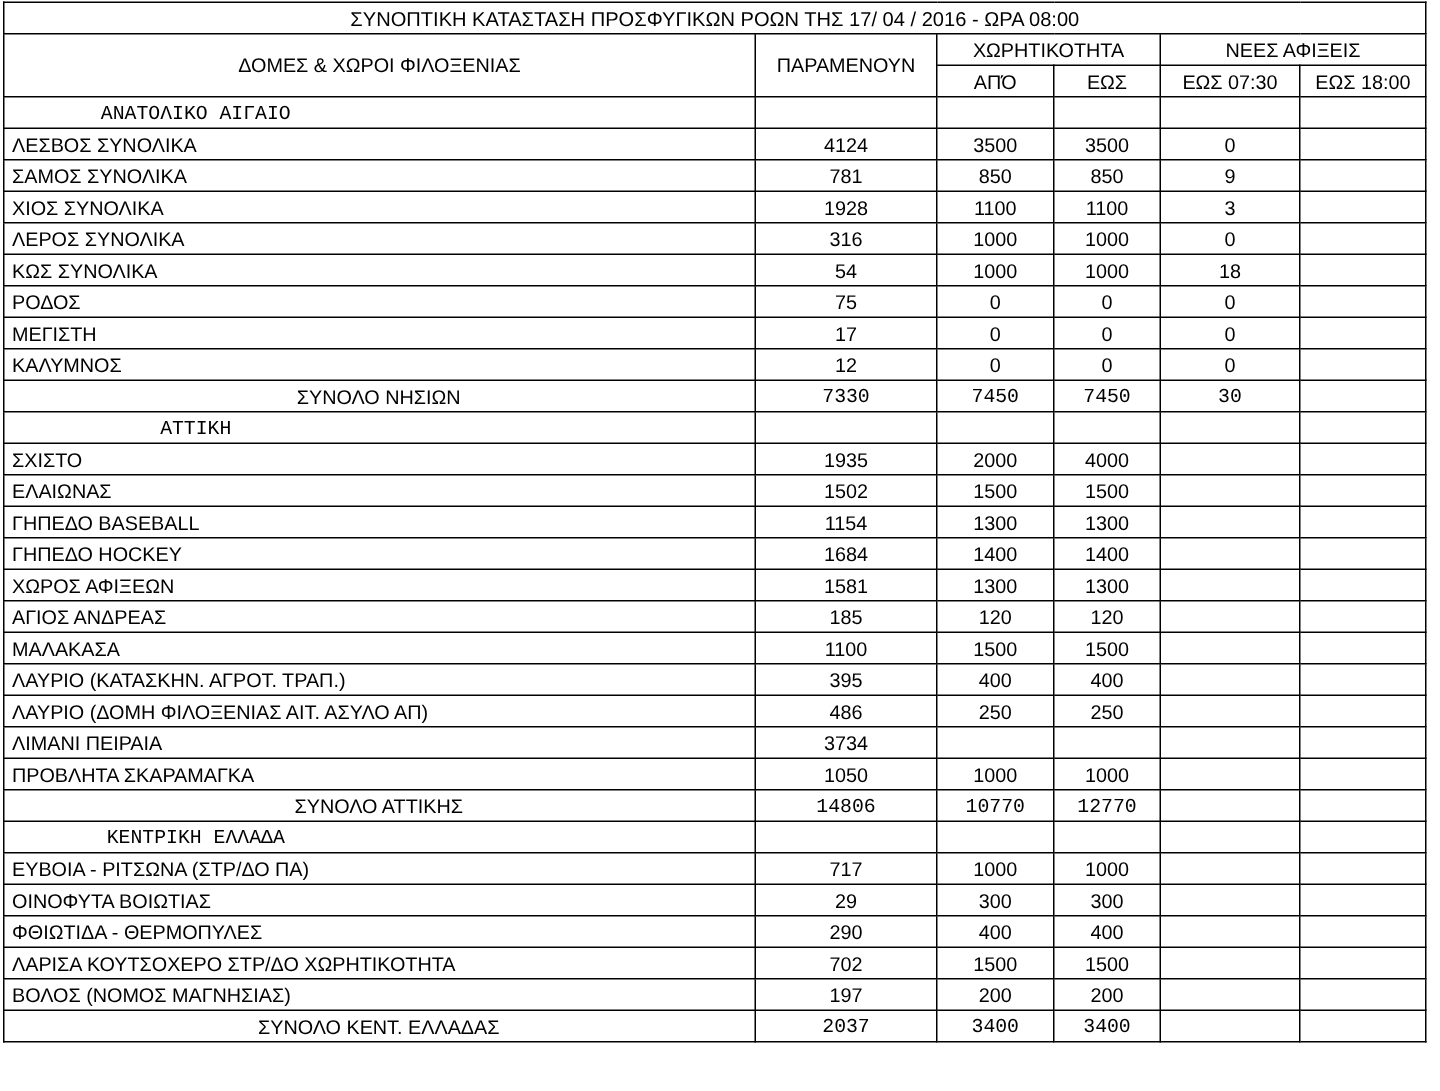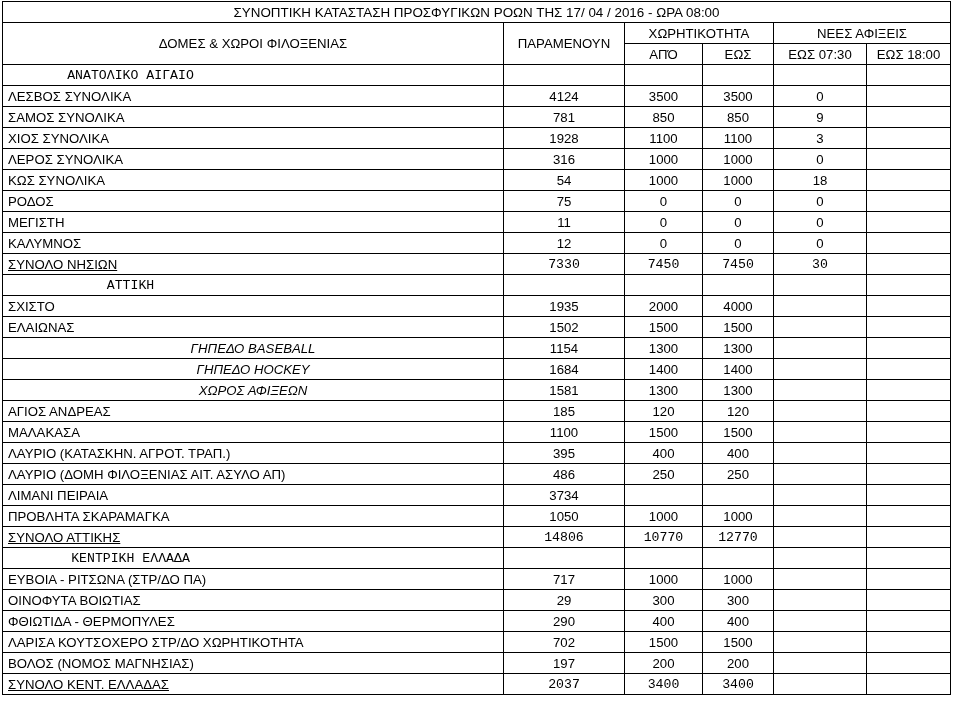--- a/index.html
+++ b/index.html
@@ -95,34 +95,31 @@
   }
 
   
   .data td.name {
     text-align: left;
   }
   .data td.num {
     text-align: center;
   }
   .data.italic td.name {
-    font-style: italic;
-    text-align: center;
   }
 
   
   .total td {
     font-weight: bold;
     border-top: 2px solid #6e6e6e;
     border-bottom: 2px solid #6e6e6e;
   }
   .total td.name {
-    text-align: left;
+    text-align: center;
     padding-right: 6px;
-    text-decoration: underline;
   }
   .total td.num {
     text-align: center;
     font-family: Liberation Mono, monospace;
   }
 </style>
 </head>
 <body>
 
 <div id="sheet">
@@ -203,21 +200,21 @@
         <tr class="data">
           <td class="name">ΡΟΔΟΣ</td>
           <td class="num">75</td>
           <td class="num">0</td>
           <td class="num">0</td>
           <td class="num">0</td>
           <td class="num"></td>
         </tr>
         <tr class="data">
           <td class="name">ΜΕΓΙΣΤΗ</td>
-          <td class="num">11</td>
+          <td class="num">17</td>
           <td class="num">0</td>
           <td class="num">0</td>
           <td class="num">0</td>
           <td class="num"></td>
         </tr>
         <tr class="data">
           <td class="name">ΚΑΛΥΜΝΟΣ</td>
           <td class="num">12</td>
           <td class="num">0</td>
           <td class="num">0</td>

